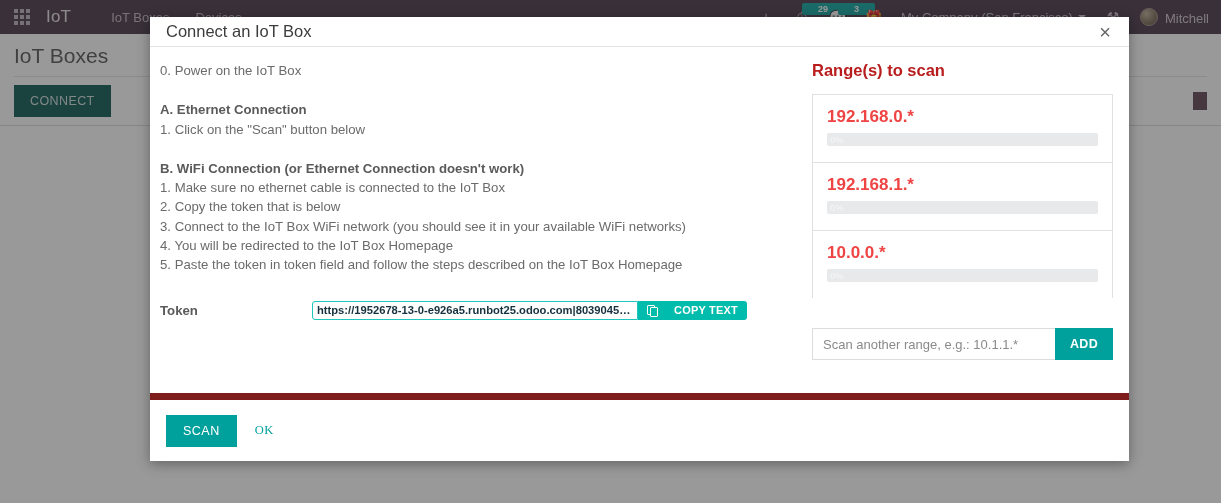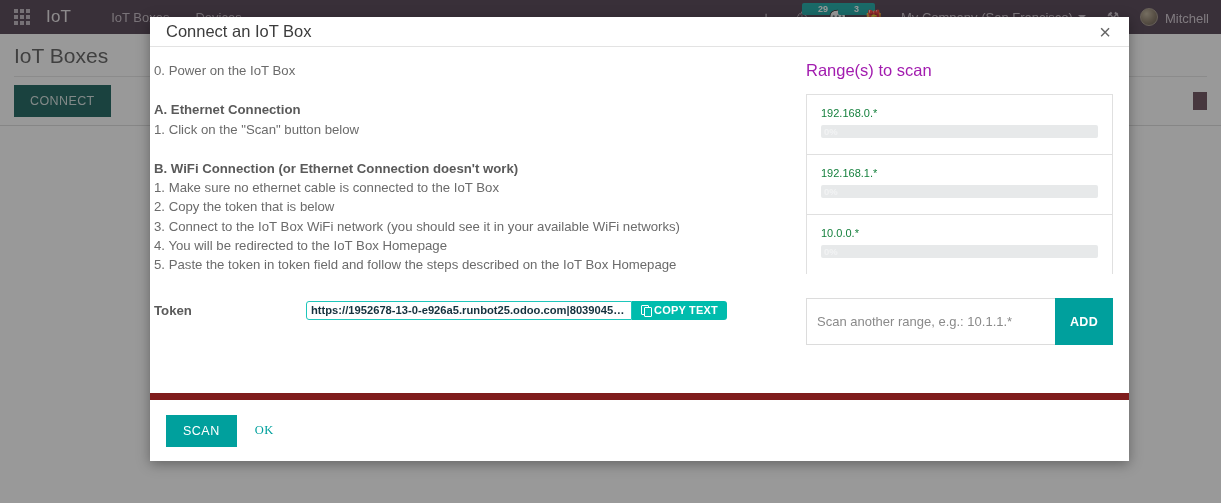--- a/index.html
+++ b/index.html
@@ -54,58 +54,58 @@
   #dialog {
     position: absolute; left: 150px; top: 17px; width: 979px; height: 444px;
     background: #fff; box-shadow: 0 3px 12px rgba(0,0,0,.35);
     display: flex; flex-direction: column;
   }
   .dlg-head { height: 30px; border-bottom: 1px solid #e3e3e3;
     display: flex; align-items: center; padding: 0 16px; flex: none; }
   .dlg-title { font-size: 16.5px; color: #3c3c3c; }
   .dlg-x { margin-left: auto; font-size: 20px; color: #666; line-height: 1;
     background: none; border: none; cursor: pointer; padding: 0 2px; }
-  .dlg-body { flex: 1; display: flex; padding: 14px 16px 0 4px; overflow: hidden; }
+  .dlg-body { flex: 1; display: flex; padding: 14px 16px 0 10px; overflow: hidden; }
   .dlg-left { width: 640px; padding-right: 20px; }
   .dlg-right { flex: 1; padding-left: 12px; }
 
   .instr { font-size: 13.2px; color: #6b6b6b; line-height: 19.3px; }
   .instr .gap { height: 20px; }
   .instr b { color: #5a5a5a; font-weight: bold; }
 
   .token-row { display: flex; align-items: center; margin-top: 26px; }
   .token-label { font-weight: bold; font-size: 13.2px; color: #5a5a5a; width: 152px; }
   .token-widget { display: flex; align-items: stretch; height: 19px; }
   .token-value {
     background: #fff; border: 1px solid #1ec6bb; color: #15313d; font-weight: bold;
     font-size: 11.2px; line-height: 17px; padding: 0 4px; max-width: 326px;
     overflow: hidden; white-space: nowrap; text-overflow: ellipsis;
     border-top-left-radius: 3px; border-bottom-left-radius: 3px;
   }
   .token-copy {
     background: #00bcad; color: #fff; font-size: 11px; font-weight: bold;
-    letter-spacing: .2px; border: none; display: flex; align-items: center; gap: 4px;
+    letter-spacing: .2px; border: none; display: flex; align-items: center; gap: 18px;
     padding: 0 9px; cursor: pointer;
     border-top-right-radius: 3px; border-bottom-right-radius: 3px;
   }
   .copy-ico { display: inline-block; width: 9px; height: 11px; position: relative; }
   .copy-ico::before, .copy-ico::after { content: ""; position: absolute;
     border: 1.3px solid #fff; border-radius: 1px; }
   .copy-ico::before { width: 6px; height: 8px; left: 0; top: 0; }
   .copy-ico::after { width: 6px; height: 8px; left: 2.5px; top: 2px; background: #00bcad; }
 
-  .ranges-title { font-size: 16.5px; color: #a21caf; margin-bottom: 14px; }
+  .ranges-title { font-size: 16.5px; color: #b91c1c; margin-bottom: 14px; font-weight: bold; }
   .range-card { border: 1px solid #e0e0e0; border-bottom: none; padding: 12px 14px 16px 14px; }
   .range-card:last-of-type { border-bottom: 1px solid #e0e0e0; }
-  .range-name { font-size: 11px; font-weight: normal; color: #15803d; margin-bottom: 6px; }
+  .range-name { font-size: 17px; font-weight: bold; color: #ef4444; margin-bottom: 6px; }
   .progress { height: 13px; background: #e7e9ea; border-radius: 2px; position: relative; }
   .progress span { position: absolute; left: 3px; top: 0; font-size: 9.5px; line-height: 13px;
     color: #f2f3f4; font-weight: bold; }
 
-  .add-row { display: flex; margin-top: 24px; height: 47px; }
+  .add-row { display: flex; margin-top: 30px; height: 32px; }
   .add-input { flex: 1; border: 1px solid #dcdcdc; border-right: none; padding: 0 10px;
     font-size: 13px; color: #5a5a5a; font-family: "Liberation Sans", sans-serif; outline: none; }
   .add-input::placeholder { color: #8a8a8a; }
   .add-btn { background: #00a09d; color: #fff; border: none; font-size: 12.5px;
     font-weight: bold; letter-spacing: .3px; padding: 0 15px; cursor: pointer; }
 
   .dlg-foot { flex: none; border-top: 7px solid #7f1d1d; padding: 14px 16px;
     display: flex; align-items: center; gap: 10px; }
   .btn-scan { background: #00a09d; color: #fff; border: none; font-size: 12.5px;
     letter-spacing: .5px; padding: 9px 17px; cursor: pointer; font-weight: normal; }

